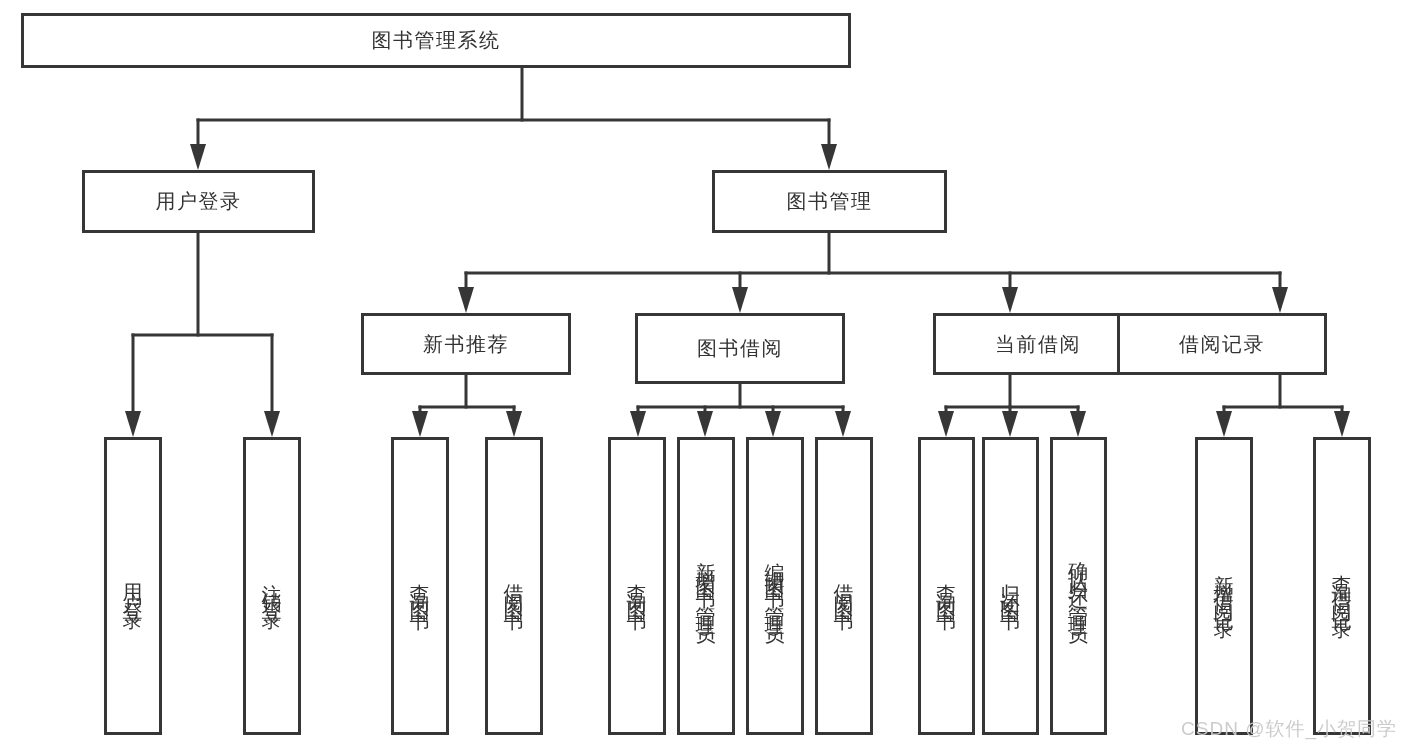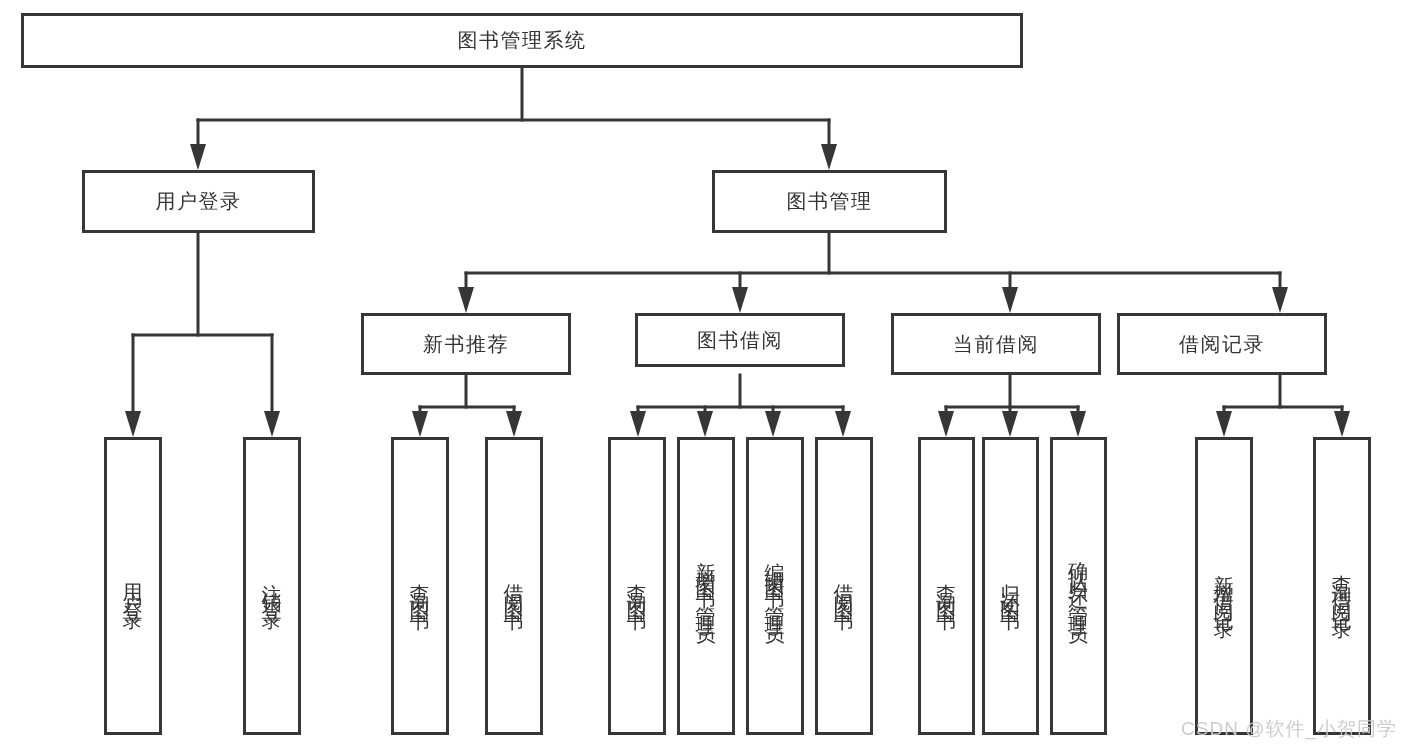--- a/index.html
+++ b/index.html
@@ -80,38 +80,38 @@
       <line x1="1078" y1="407" x2="1078" y2="419" stroke="#363636" stroke-width="3" stroke-linecap="square"></line>
       <polygon points="1070,411 1086,411 1078,437" fill="#363636"></polygon>
       <line x1="1280" y1="375" x2="1280" y2="407" stroke="#363636" stroke-width="3" stroke-linecap="square"></line>
       <line x1="1224" y1="407" x2="1342" y2="407" stroke="#363636" stroke-width="3" stroke-linecap="square"></line>
       <line x1="1224" y1="407" x2="1224" y2="419" stroke="#363636" stroke-width="3" stroke-linecap="square"></line>
       <polygon points="1216,411 1232,411 1224,437" fill="#363636"></polygon>
       <line x1="1342" y1="407" x2="1342" y2="419" stroke="#363636" stroke-width="3" stroke-linecap="square"></line>
       <polygon points="1334,411 1350,411 1342,437" fill="#363636"></polygon>
     </svg>
 
-  <div class="node node-h" style="left:21px;top:13px;width:1002px;height:55px">
+  <div class="node node-h" style="left:21px;top:13px;width:830px;height:55px">
     <span>图书管理系统</span>
   </div>
 
   <div class="node node-h" style="left:82px;top:170px;width:233px;height:63px">
     <span>用户登录</span>
   </div>
   <div class="node node-h" style="left:712px;top:170px;width:235px;height:63px">
     <span>图书管理</span>
   </div>
 
   <div class="node node-h" style="left:361px;top:313px;width:210px;height:62px">
     <span>新书推荐</span>
   </div>
-  <div class="node node-h" style="left:635px;top:313px;width:210px;height:54px">
+  <div class="node node-h" style="left:635px;top:313px;width:210px;height:71px">
     <span>图书借阅</span>
   </div>
-  <div class="node node-h" style="left:891px;top:313px;width:210px;height:62px">
+  <div class="node node-h" style="left:933px;top:313px;width:210px;height:62px">
     <span>当前借阅</span>
   </div>
   <div class="node node-h" style="left:1117px;top:313px;width:210px;height:62px">
     <span>借阅记录</span>
   </div>
 
   <div class="node node-v" style="left:104px;top:437px;width:58px;height:298px">
     <span>用户登录</span>
   </div>
   <div class="node node-v" style="left:243px;top:437px;width:58px;height:298px">

